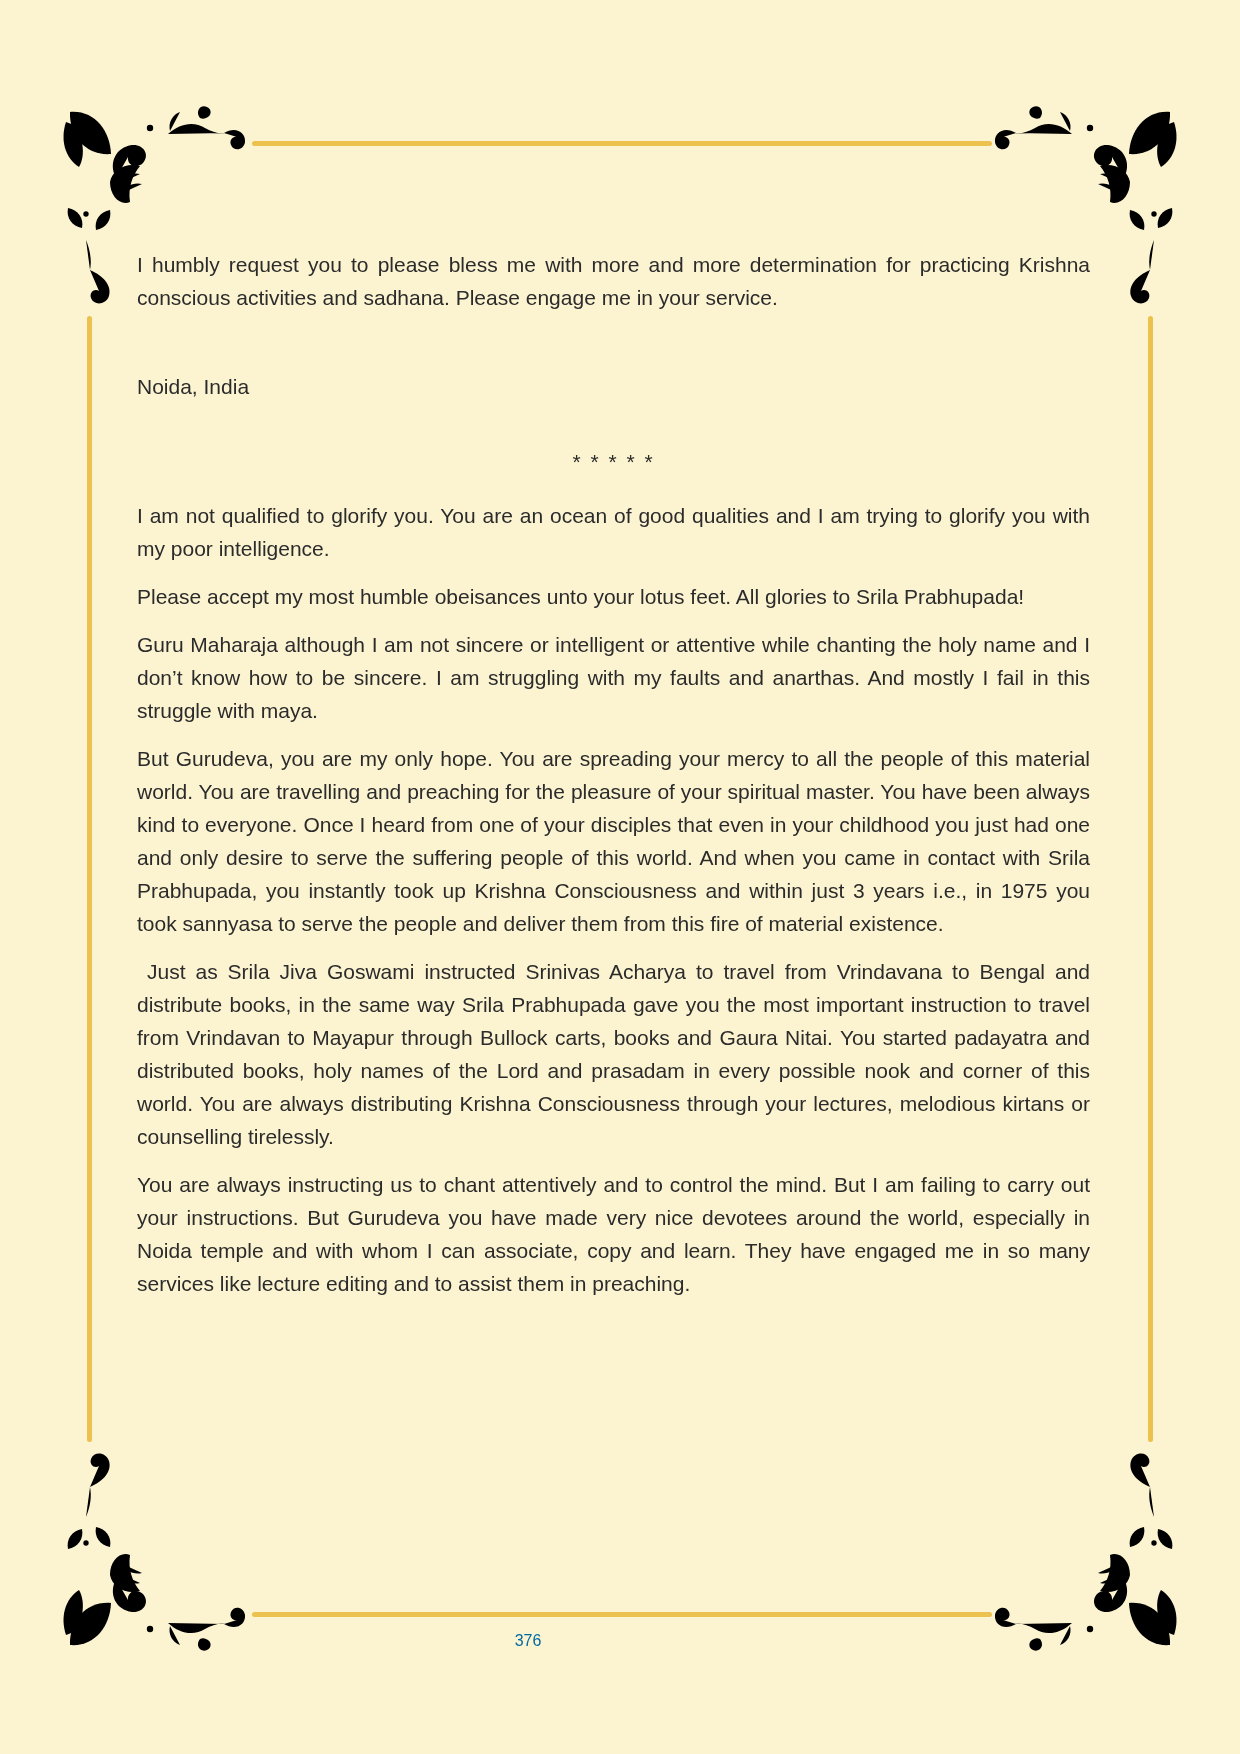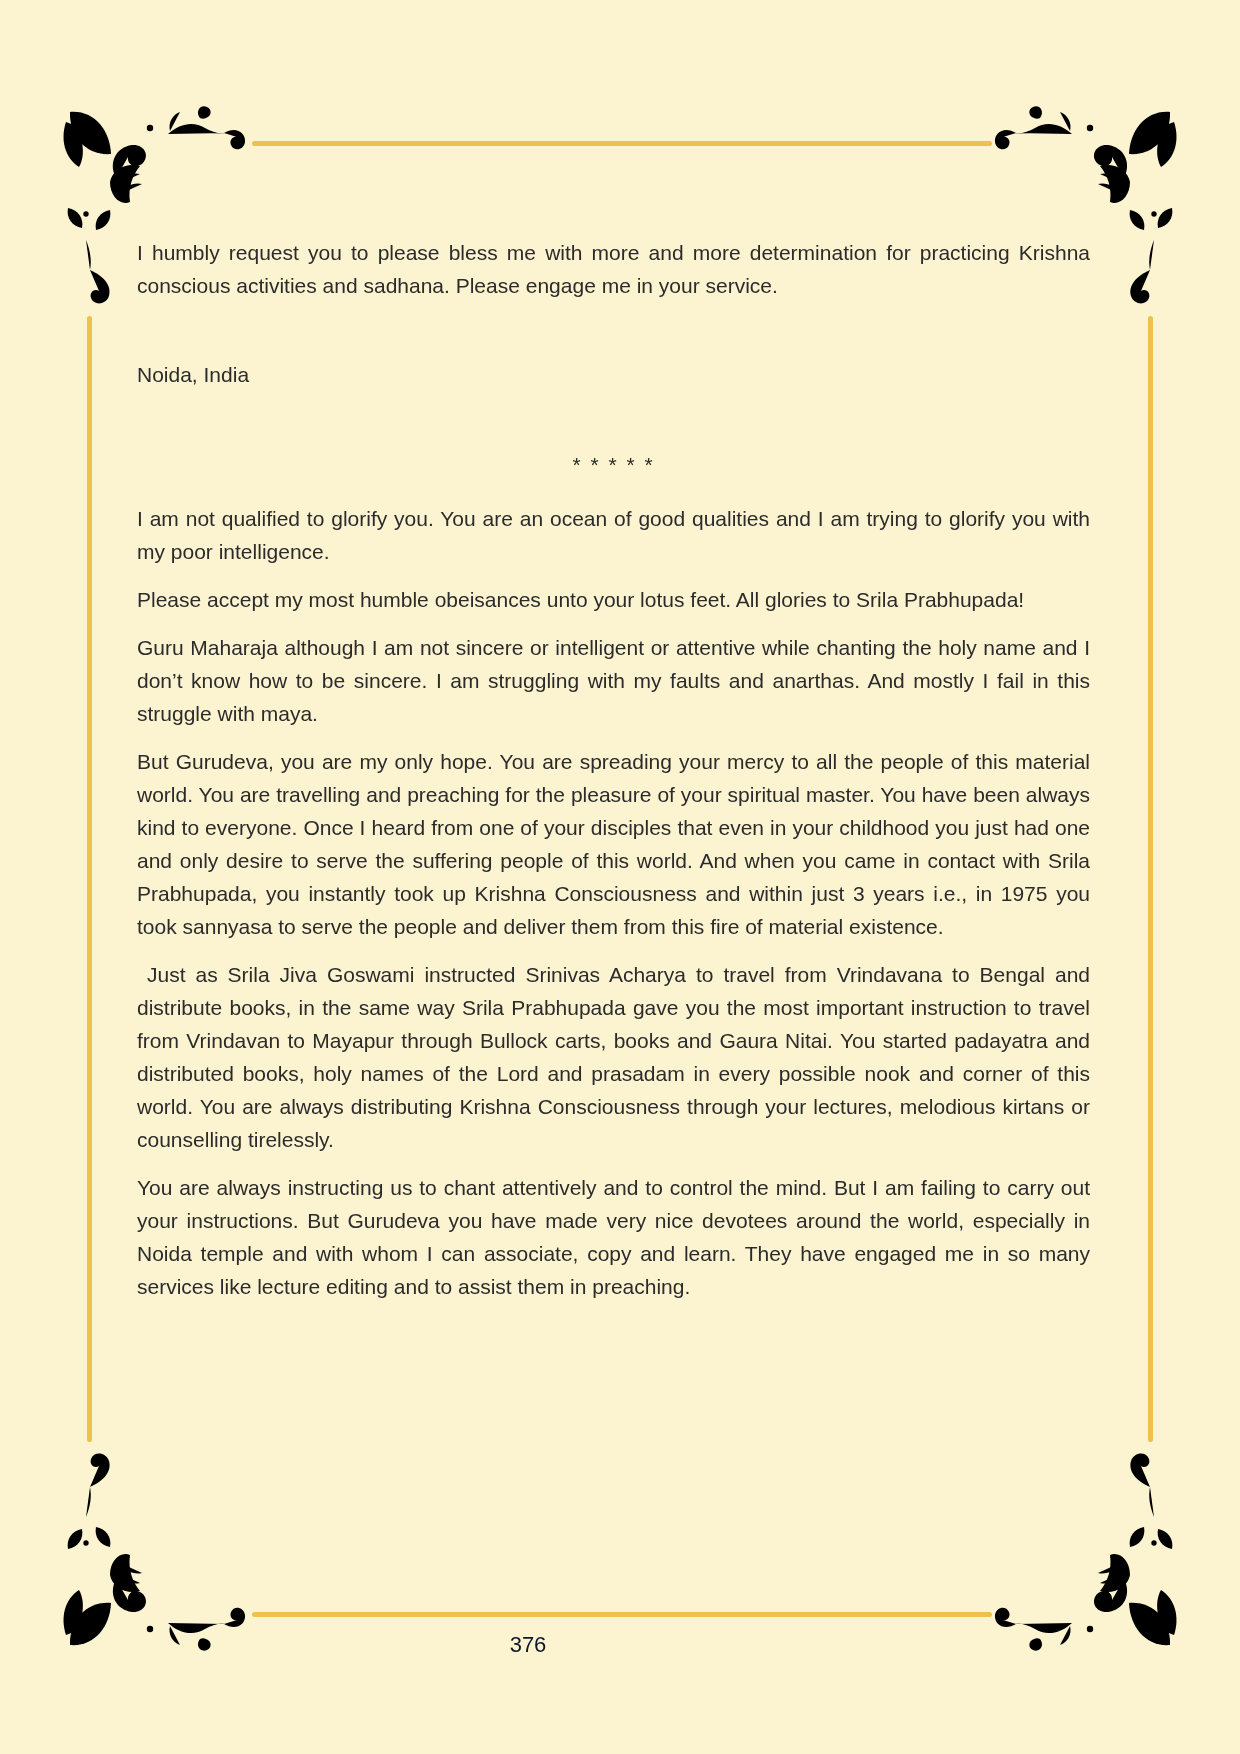--- a/index.html
+++ b/index.html
@@ -24,33 +24,33 @@
   .frame-line.bottom{left:252px;top:1612px; width:740px;height:5px;}
   .frame-line.left  {left:87px;  top:316px; width:5px;  height:1126px;}
   .frame-line.right {left:1148px;top:316px; width:5px;  height:1126px;}
   .corner{position:absolute;width:200px;height:220px;}
   .corner.tl{left:52px; top:98px;}
   .corner.tr{left:988px;top:98px;  transform:scaleX(-1);}
   .corner.bl{left:52px; top:1439px;transform:scaleY(-1);}
   .corner.br{left:988px;top:1439px;transform:scale(-1,-1);}
   
   .content{
-    position:absolute;left:137px;top:236px;width:953px;
+    position:absolute;left:137px;top:248px;width:953px;
     font-size:21px;line-height:33px;
   }
   .content p{white-space:pre-wrap;}
   .para{text-align:justify;margin-bottom:15px;}
   .para-continuation{text-align:justify;margin-bottom:56px;}
   .sig-name{margin-bottom:25px;}
-  .sig-location{margin-bottom:57px;}
+  .sig-location{margin-bottom:42px;}
   .separator{text-align:center;margin-bottom:21px;letter-spacing:2px;}
   .salutation{margin-bottom:15px;}
   .page-number{
     position:absolute;left:0;top:1632px;width:1056px;
-    text-align:center;font-size:22px;color:#0f172a;
+    text-align:center;font-size:16px;color:#0369a1;
   }
 </style>
 </head>
 <body>
 
 <svg width="0" height="0" style="position:absolute">
   <defs>
     <g id="floral-corner">
       <g class="stroke">
 

